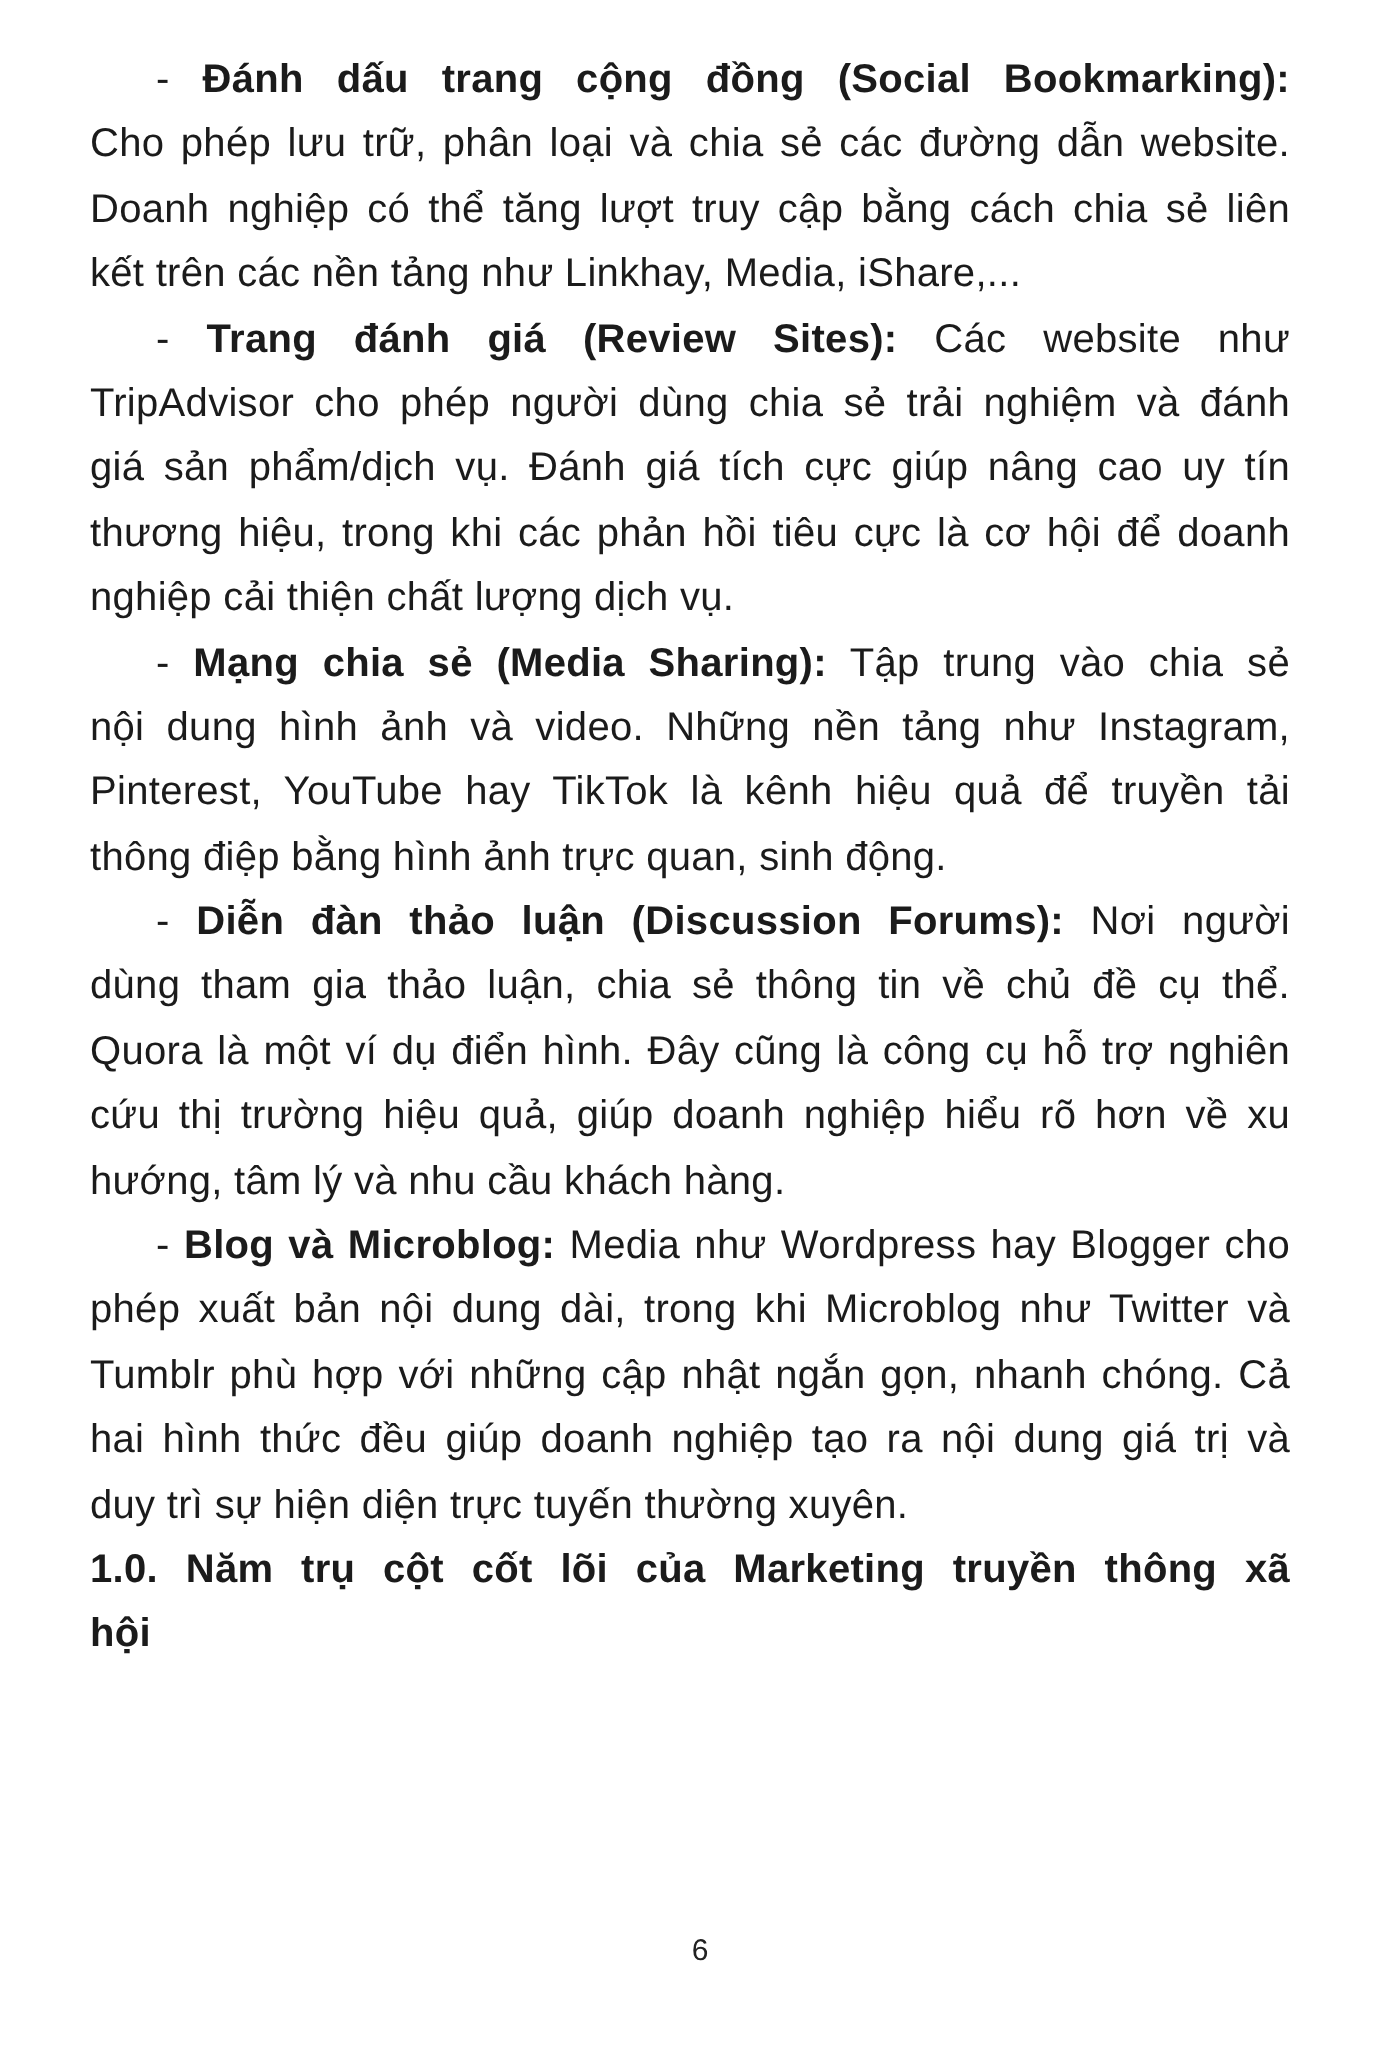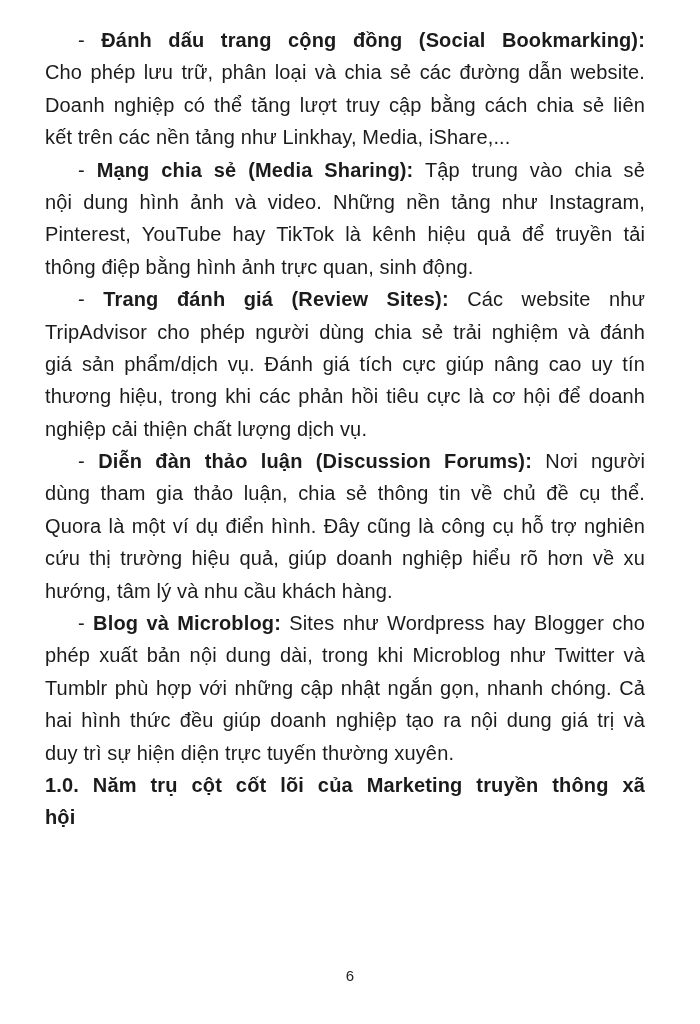--- a/index.html
+++ b/index.html
@@ -56,41 +56,41 @@
 
 <div class="page">
   <div class="content">
       <div class="paragraph">
         <div class="line just indent"><span class="reg">- </span><span class="bold">Đánh dấu trang cộng đồng (Social Bookmarking):</span></div>
         <div class="line just"><span class="reg">Cho phép lưu trữ, phân loại và chia sẻ các đường dẫn website.</span></div>
         <div class="line just"><span class="reg">Doanh nghiệp có thể tăng lượt truy cập bằng cách chia sẻ liên</span></div>
         <div class="line"><span class="reg">kết trên các nền tảng như Linkhay, Media, iShare,...</span></div>
       </div>
       <div class="paragraph">
-        <div class="line just indent"><span class="reg">- </span><span class="bold">Mạng chia sẻ (Media Sharing):</span><span class="reg"> Tập trung vào chia sẻ</span></div>
-        <div class="line just"><span class="reg">nội dung hình ảnh và video. Những nền tảng như Instagram,</span></div>
-        <div class="line just"><span class="reg">Pinterest, YouTube hay TikTok là kênh hiệu quả để truyền tải</span></div>
-        <div class="line"><span class="reg">thông điệp bằng hình ảnh trực quan, sinh động.</span></div>
-      </div>
-      <div class="paragraph">
         <div class="line just indent"><span class="reg">- </span><span class="bold">Trang đánh giá (Review Sites):</span><span class="reg"> Các website như</span></div>
         <div class="line just"><span class="reg">TripAdvisor cho phép người dùng chia sẻ trải nghiệm và đánh</span></div>
         <div class="line just"><span class="reg">giá sản phẩm/dịch vụ. Đánh giá tích cực giúp nâng cao uy tín</span></div>
         <div class="line just"><span class="reg">thương hiệu, trong khi các phản hồi tiêu cực là cơ hội để doanh</span></div>
         <div class="line"><span class="reg">nghiệp cải thiện chất lượng dịch vụ.</span></div>
+      </div>
+      <div class="paragraph">
+        <div class="line just indent"><span class="reg">- </span><span class="bold">Mạng chia sẻ (Media Sharing):</span><span class="reg"> Tập trung vào chia sẻ</span></div>
+        <div class="line just"><span class="reg">nội dung hình ảnh và video. Những nền tảng như Instagram,</span></div>
+        <div class="line just"><span class="reg">Pinterest, YouTube hay TikTok là kênh hiệu quả để truyền tải</span></div>
+        <div class="line"><span class="reg">thông điệp bằng hình ảnh trực quan, sinh động.</span></div>
       </div>
       <div class="paragraph">
         <div class="line just indent"><span class="reg">- </span><span class="bold">Diễn đàn thảo luận (Discussion Forums):</span><span class="reg"> Nơi người</span></div>
         <div class="line just"><span class="reg">dùng tham gia thảo luận, chia sẻ thông tin về chủ đề cụ thể.</span></div>
         <div class="line just"><span class="reg">Quora là một ví dụ điển hình. Đây cũng là công cụ hỗ trợ nghiên</span></div>
         <div class="line just"><span class="reg">cứu thị trường hiệu quả, giúp doanh nghiệp hiểu rõ hơn về xu</span></div>
         <div class="line"><span class="reg">hướng, tâm lý và nhu cầu khách hàng.</span></div>
       </div>
       <div class="paragraph">
-        <div class="line just indent"><span class="reg">- </span><span class="bold">Blog và Microblog:</span><span class="reg"> Sites như Wordpress hay Blogger cho</span></div>
+        <div class="line just indent"><span class="reg">- </span><span class="bold">Blog và Microblog:</span><span class="reg"> Media như Wordpress hay Blogger cho</span></div>
         <div class="line just"><span class="reg">phép xuất bản nội dung dài, trong khi Microblog như Twitter và</span></div>
         <div class="line just"><span class="reg">Tumblr phù hợp với những cập nhật ngắn gọn, nhanh chóng. Cả</span></div>
         <div class="line just"><span class="reg">hai hình thức đều giúp doanh nghiệp tạo ra nội dung giá trị và</span></div>
         <div class="line"><span class="reg">duy trì sự hiện diện trực tuyến thường xuyên.</span></div>
       </div>
       <div class="paragraph">
         <div class="line just"><span class="bold">1.0. Năm trụ cột cốt lõi của Marketing truyền thông xã</span></div>
         <div class="line"><span class="bold">hội</span></div>
       </div>
     </div>

